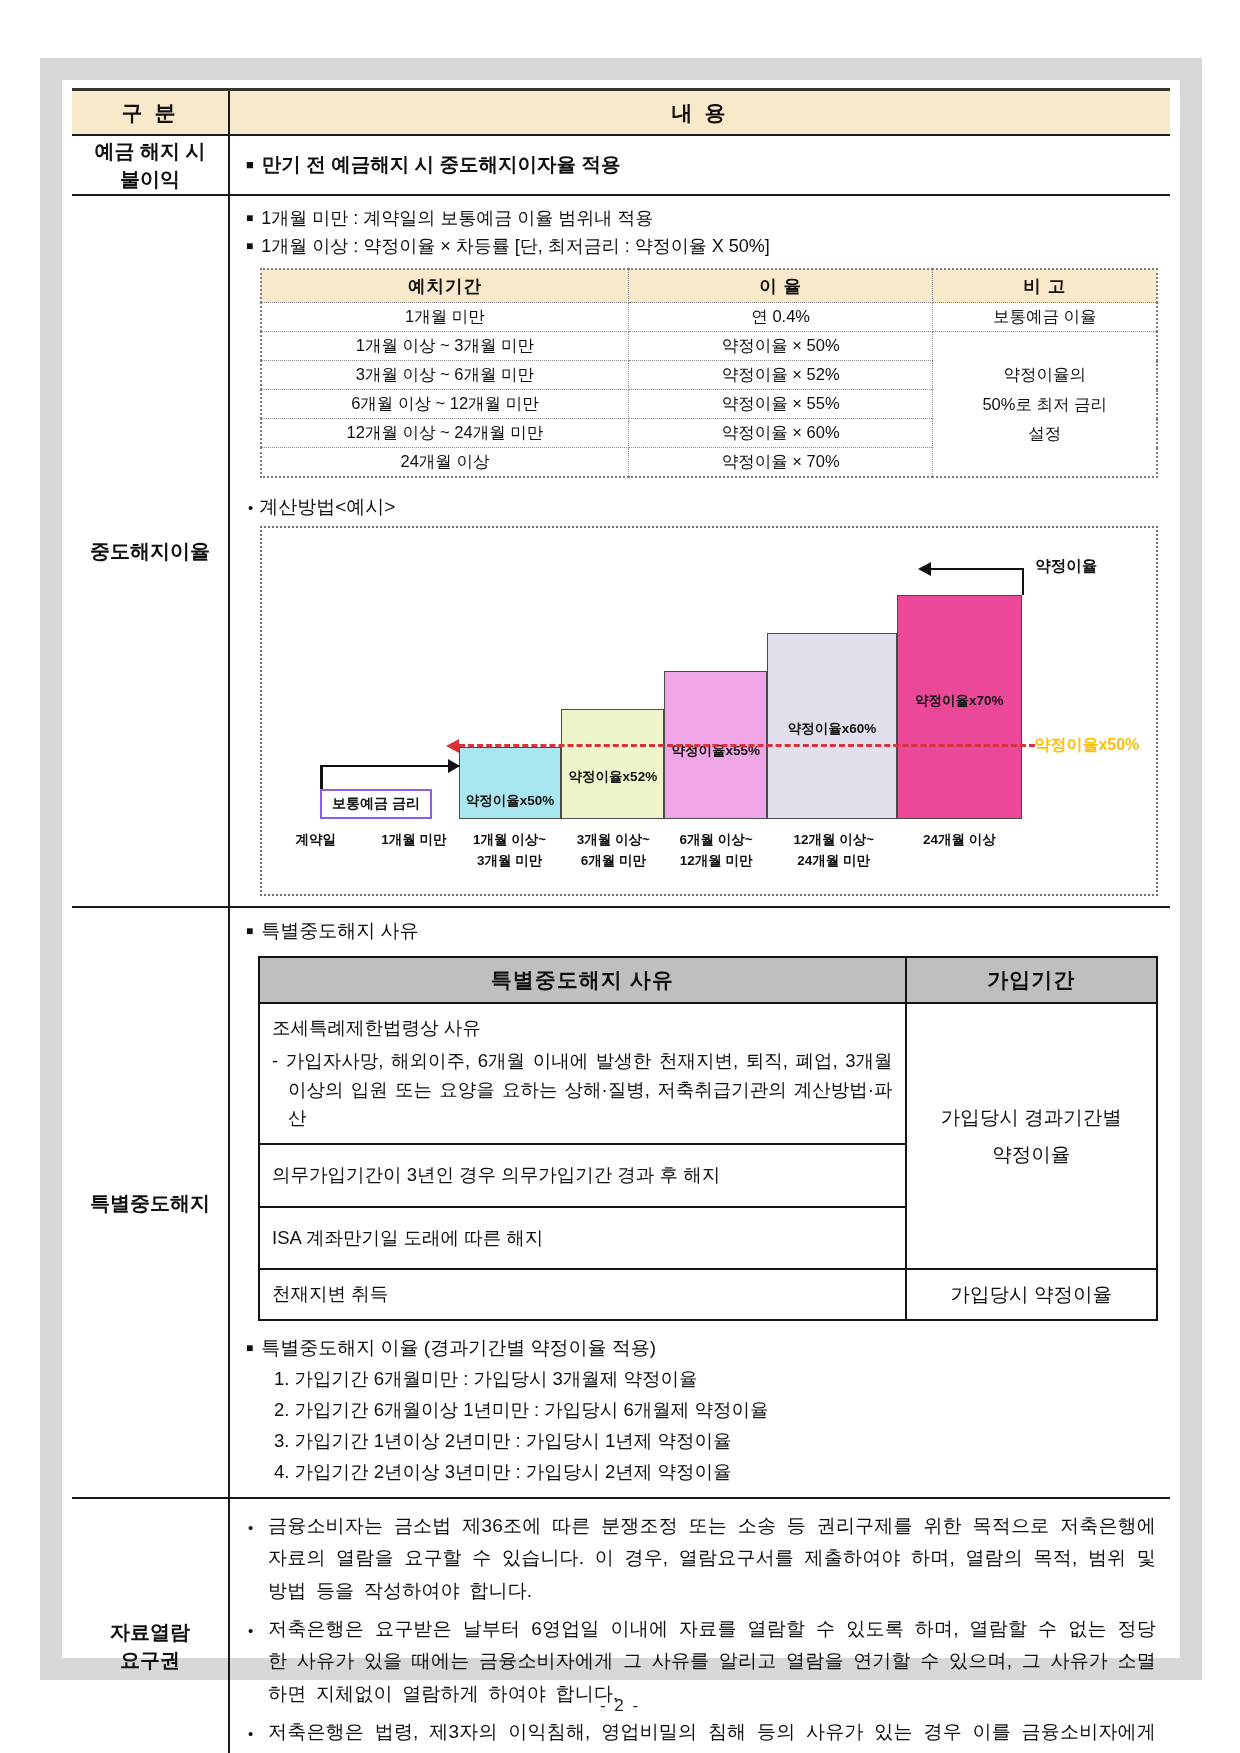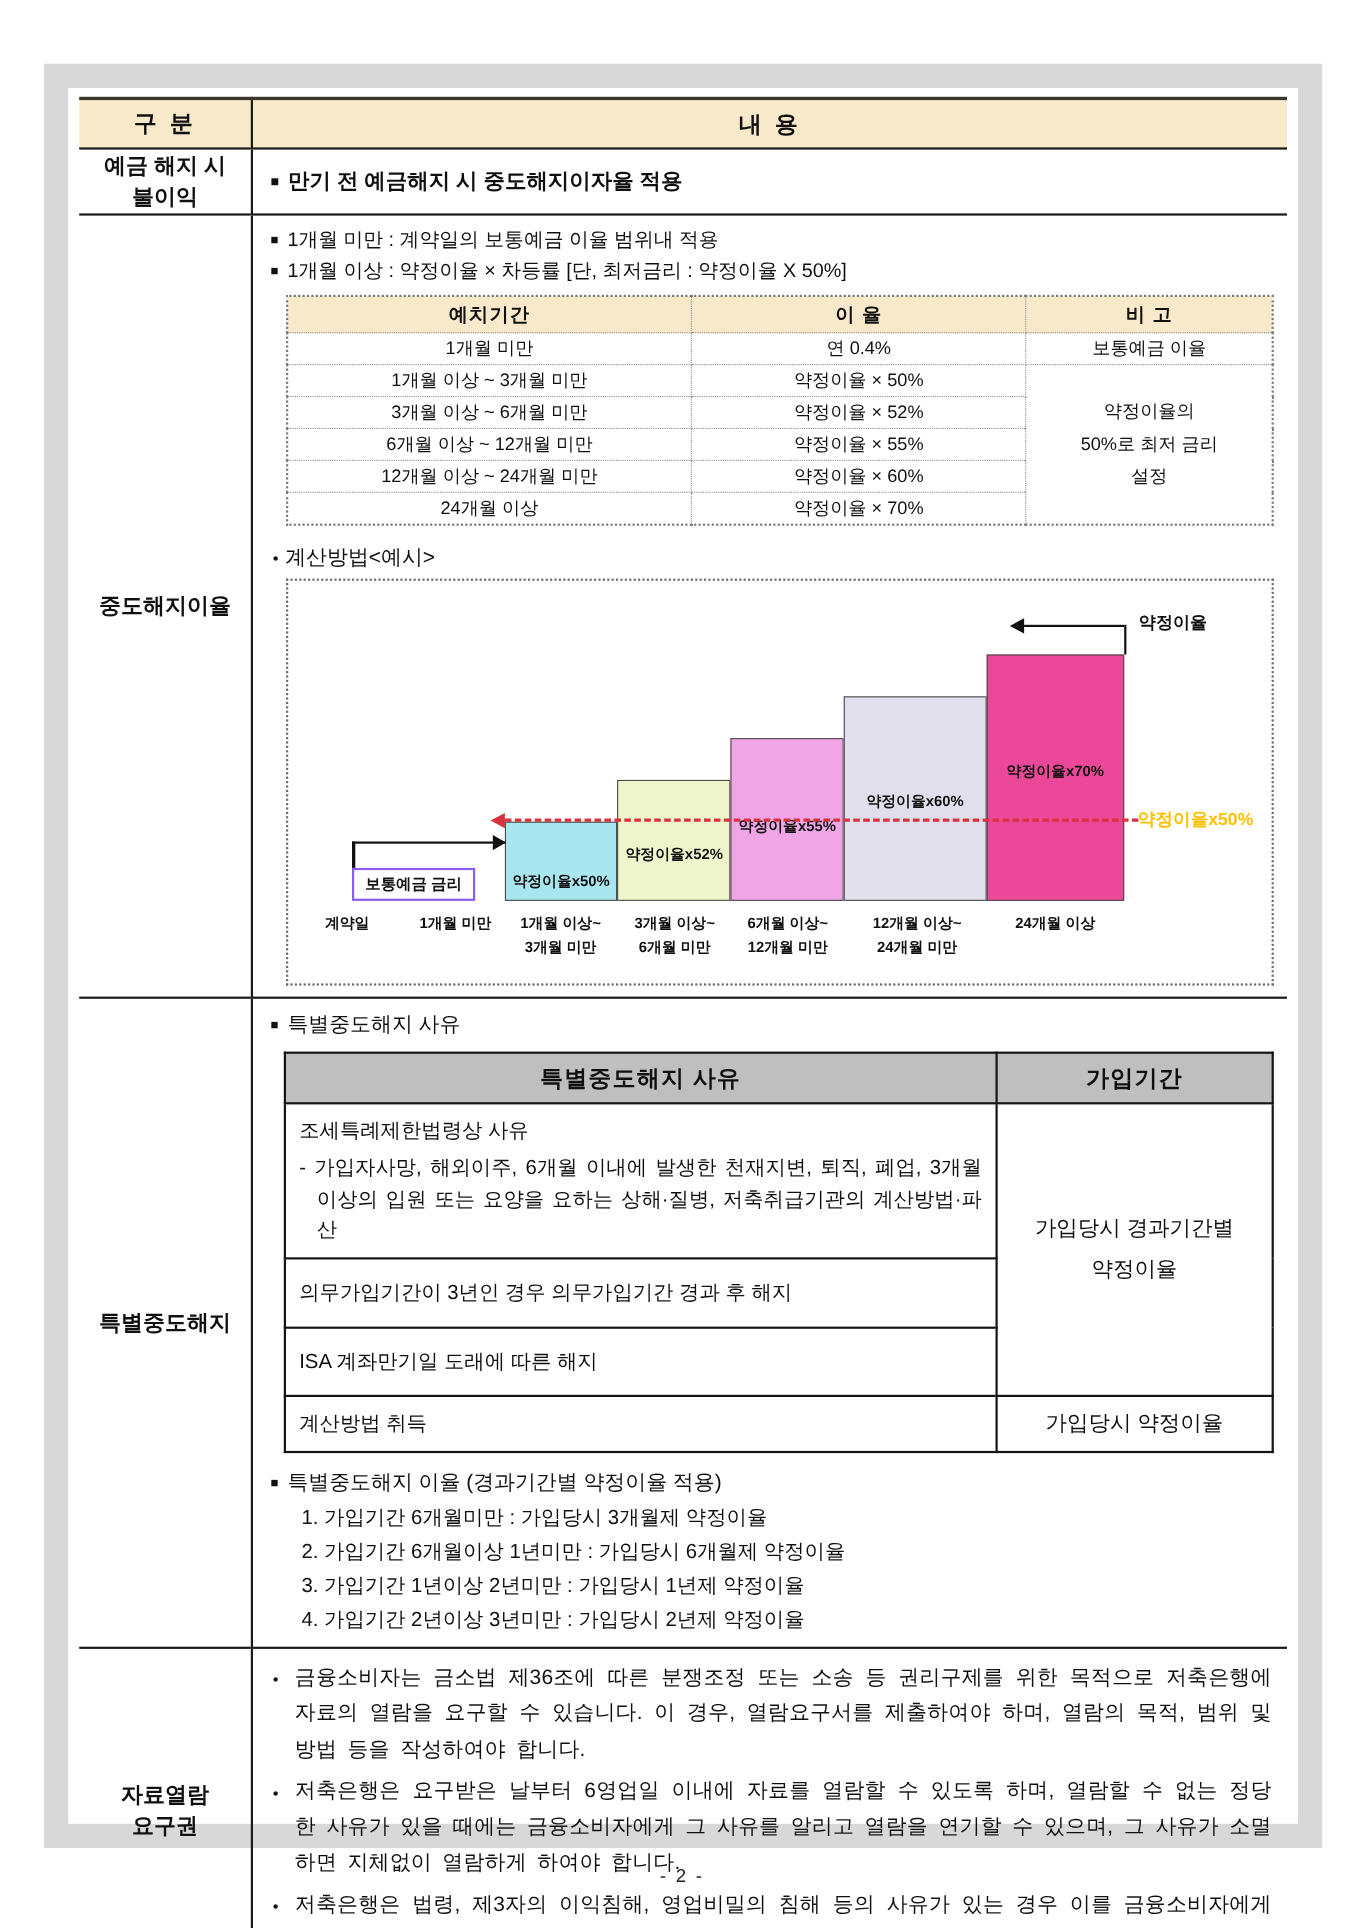--- a/index.html
+++ b/index.html
@@ -241,21 +241,21 @@
                 <td class="applied" rowspan="3">가입당시 경과기간별
 약정이율</td>
               </tr>
               <tr>
                 <td class="reason" style="padding-top:16px;padding-bottom:16px;">의무가입기간이 3년인 경우 의무가입기간 경과 후 해지</td>
               </tr>
               <tr>
                 <td class="reason" style="padding-top:16px;padding-bottom:16px;margin-left:30px;">ISA 계좌만기일 도래에 따른 해지</td>
               </tr>
               <tr>
-                <td class="reason" style="padding-top:10px;padding-bottom:10px;">계산방법 취득</td>
+                <td class="reason" style="padding-top:10px;padding-bottom:10px;">천재지변 취득</td>
                 <td class="applied">가입당시 약정이율</td>
               </tr>
             </tbody>
           </table>
 
           <div class="bullet-line" style="font-size:19px;">
             <span class="sq">■</span><span>특별중도해지 이율 (경과기간별 약정이율 적용)</span>
           </div>
           <div class="num-item">1. 가입기간 6개월미만 : 가입당시 3개월제 약정이율</div>
           <div class="num-item">2. 가입기간 6개월이상 1년미만 : 가입당시 6개월제 약정이율</div>

